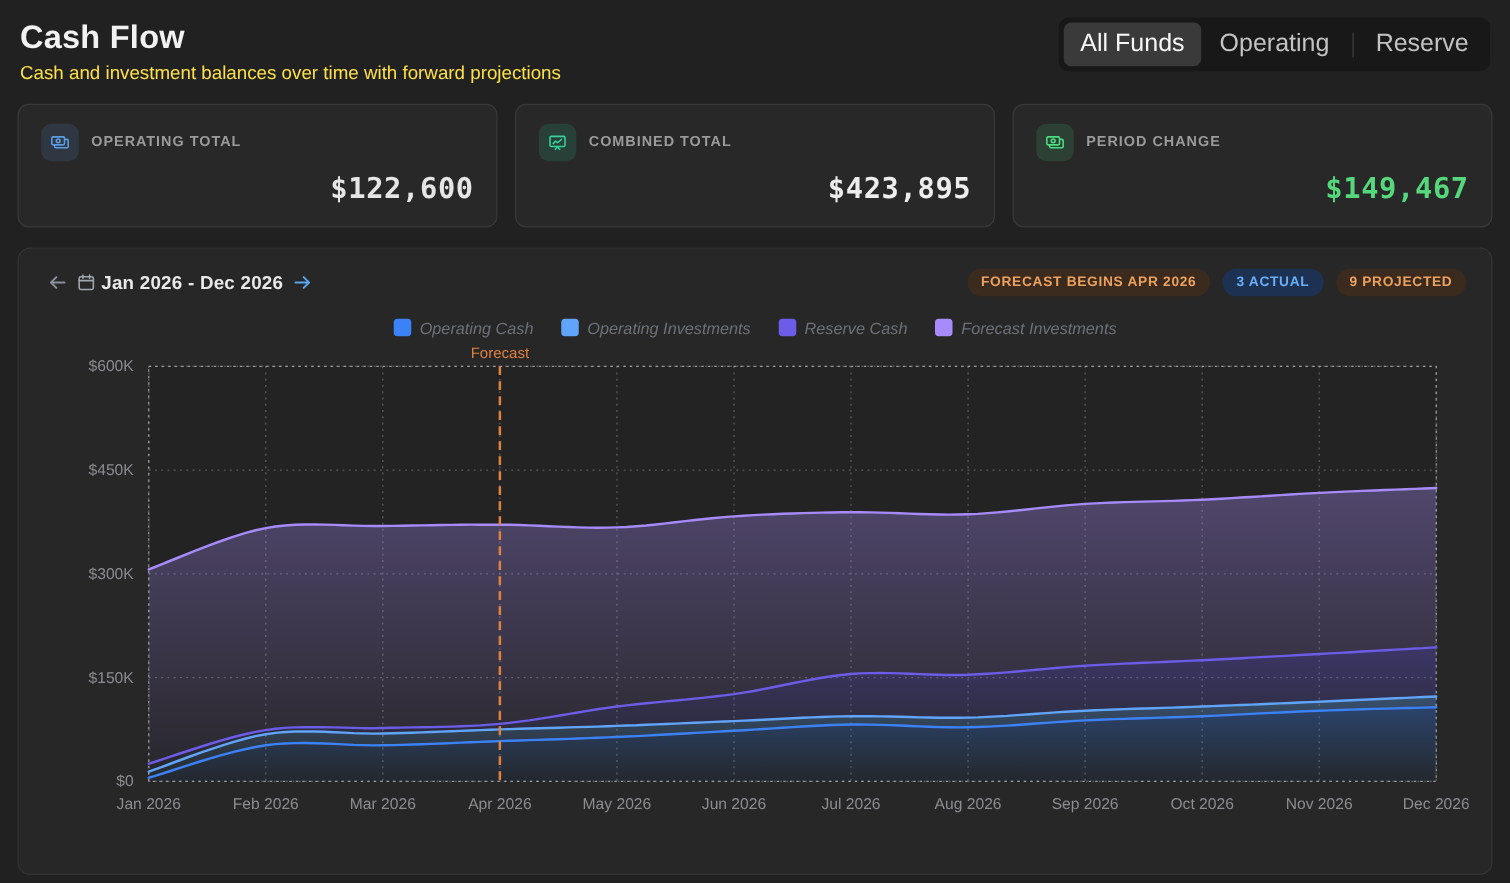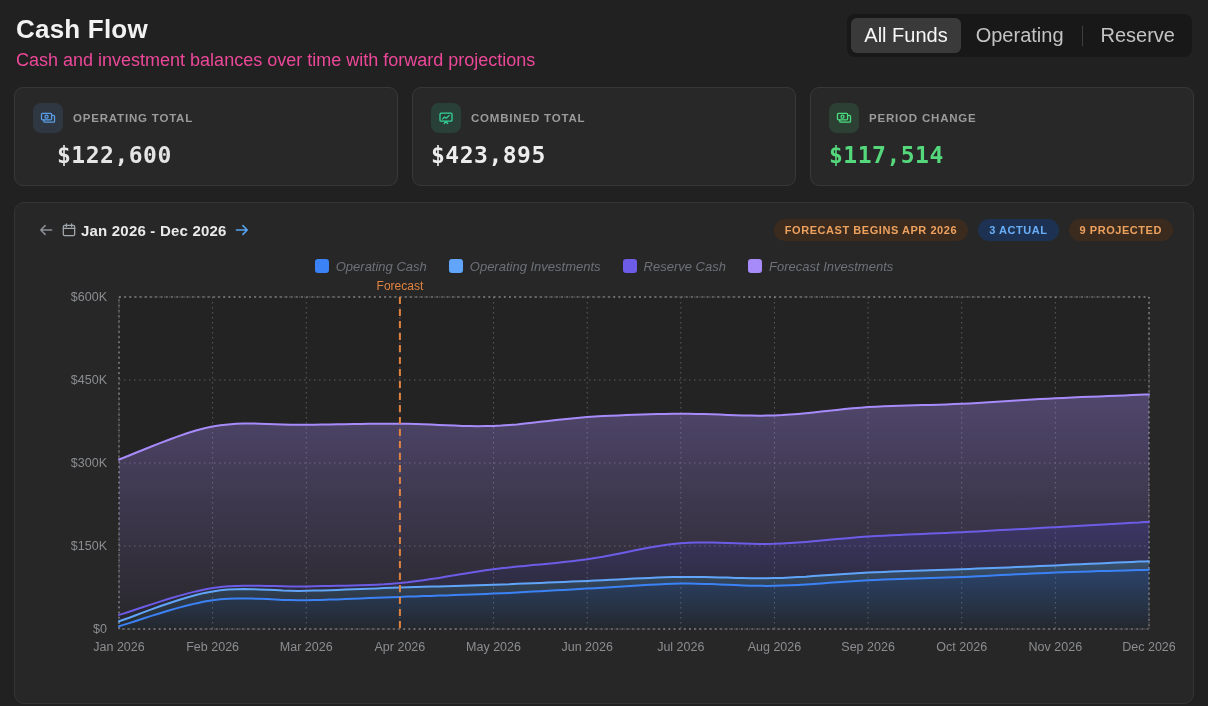--- a/index.html
+++ b/index.html
@@ -3,30 +3,30 @@
 <meta charset="utf-8">
 <style>
   * { margin:0; padding:0; box-sizing:border-box; }
   html,body { width:1208px; height:706px; background:#212121; overflow:hidden;
               font-family:"Liberation Sans", sans-serif; }
   .page { width:1208px; height:706px; padding:14px; }
 
   
   .topbar { display:flex; justify-content:space-between; align-items:flex-start; padding:0 2px; }
   .page-title { font-size:26px; font-weight:700; color:#f2f2f2; letter-spacing:.2px; }
-  .page-subtitle { font-size:18px; color:#ec4899; margin-top:5px; }
+  .page-subtitle { font-size:15px; color:#fde047; margin-top:5px; }
   .tabs { display:flex; align-items:center; background:#181818; border-radius:8px; padding:4px; gap:2px; }
   .tab { border:none; background:transparent; color:#c3c3c3; font-size:20px; font-family:inherit;
          padding:6px 13px; border-radius:6px; cursor:pointer; white-space:nowrap; }
   .tab.active { background:#3a3a3a; color:#f7f7f7; }
   .tab-divider { width:1px; height:20px; background:#3e3e3e; margin:0 3px; }
 
   
   .stats { display:flex; gap:14px; margin-top:16px; }
-  .card { flex:1; background:#282828; border:1px solid #383838; border-radius:9px; padding:15px 18px 17px; }
+  .card { flex:1; background:#282828; border:1px solid #383838; border-radius:9px; padding:15px 18px 17px;text-align:right; }
   .card-top { display:flex; align-items:center; gap:10px; }
   .card-icon { width:30px; height:30px; border-radius:8px; display:flex; align-items:center; justify-content:center; }
   .card-icon svg { width:16px; height:16px; }
   .card-label { font-size:11.5px; font-weight:700; letter-spacing:.07em; color:#9b9b9b; }
   .card-value { margin-top:9px; font-family:"DejaVu Sans Mono", monospace; font-weight:700;
                 font-size:23px; color:#ededed; letter-spacing:.5px; }
 
   
   .panel { margin-top:16px; background:#272727; border:1px solid #343434; border-radius:10px;
            padding:16px 20px 10px; height:502px; }
@@ -98,21 +98,21 @@
       <div class="card-top">
         <span class="card-icon" style="color: rgb(74, 222, 128); background: rgba(74, 222, 128, 0.14);">
           <svg viewBox="0 0 24 24" fill="none" stroke="currentColor" stroke-width="1.9" stroke-linecap="round" stroke-linejoin="round">
             <rect x="2.2" y="5.2" width="15.2" height="9.6" rx="1.6"></rect>
               <circle cx="9.8" cy="10" r="2.3"></circle>
             <path d="M5.6 15v1.7a1.6 1.6 0 0 0 1.6 1.6h13a1.6 1.6 0 0 0 1.6-1.6V9.8a1.6 1.6 0 0 0-1.6-1.6h-1.5"></path>
           </svg>
           </span>
         <span class="card-label">PERIOD CHANGE</span>
       </div>
-      <div class="card-value" style="color: rgb(85, 216, 124);">$117,514</div>
+      <div class="card-value" style="color: rgb(85, 216, 124);">$149,467</div>
     </div>
   </div>
 
   <div class="panel">
     <div class="panel-head">
       <div class="range-nav">
         <button class="nav-btn" title="">
           <svg viewBox="0 0 24 24" fill="none" stroke="#8b9097" stroke-width="2" stroke-linecap="round" stroke-linejoin="round">
             <path d="M19.5 12H5M10.8 6.2 5 12l5.8 5.8"></path>
             </svg>

